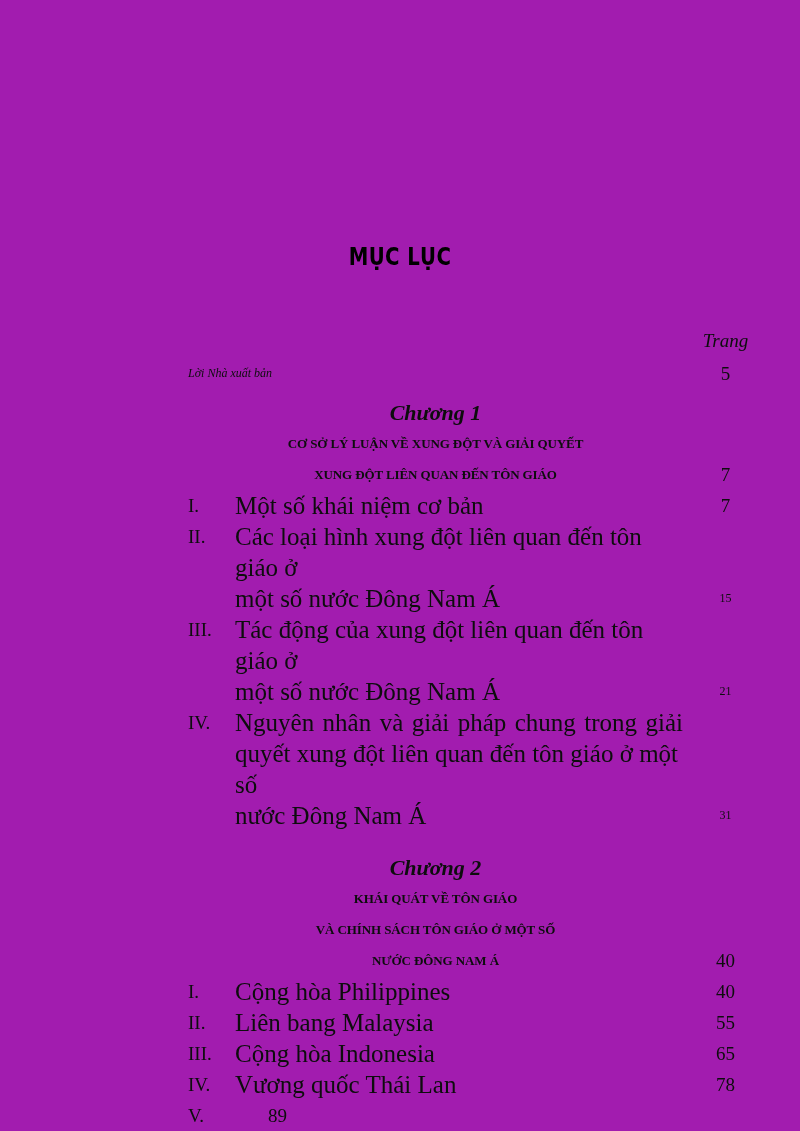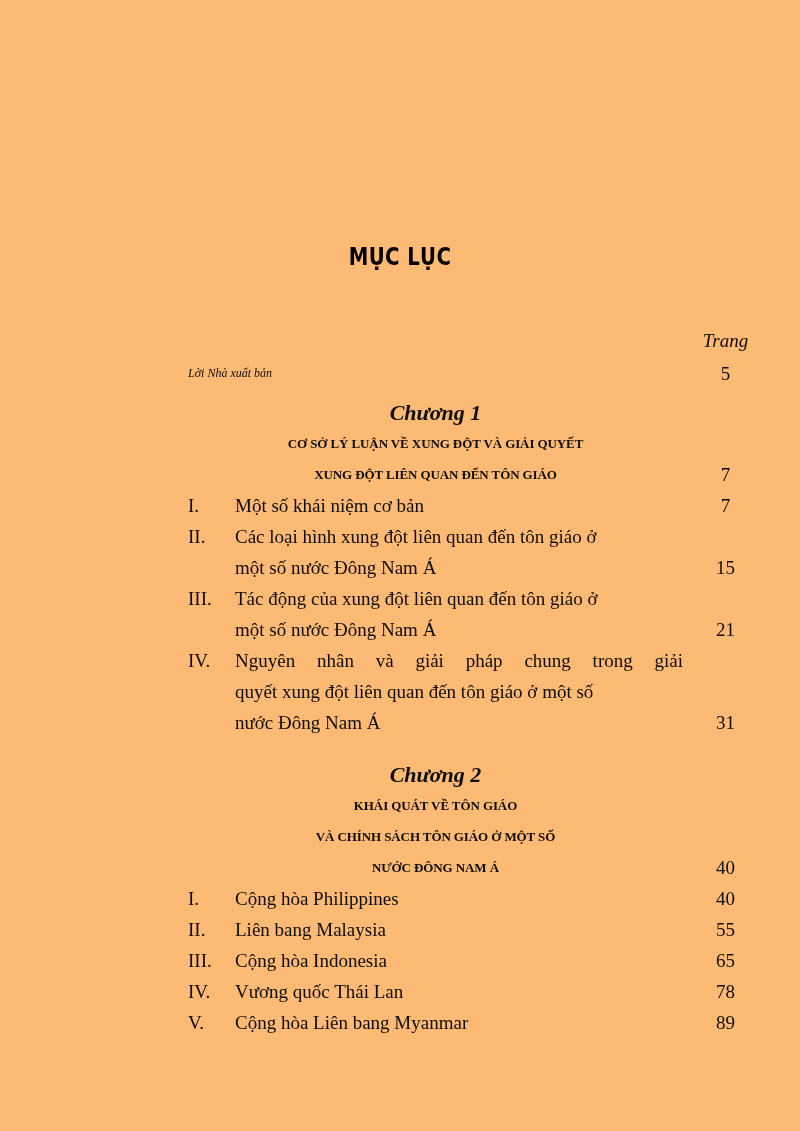--- a/index.html
+++ b/index.html
@@ -12,21 +12,21 @@
     height: 1131px;
     position: relative;
     font-family: "Liberation Serif", "DejaVu Serif", serif;
     color: #0d0d0d;
     -webkit-font-smoothing: antialiased;
   }
 
   .page {
     position: absolute;
     inset: 0;
-    background: #fdba74;
+    background: #a21caf;
   }
 
   
   .doc-title {
     position: absolute;
     top: 243px;
     left: 0;
     width: 800px;
     text-align: center;
     font-family: "DejaVu Sans", "Liberation Sans", sans-serif;
@@ -58,38 +58,38 @@
     width: 47px;
     flex: 0 0 47px;
     font-size: 19px;
     line-height: 31px;
     text-align: left;
   }
 
   
   .txt {
     flex: 1 1 auto;
-    font-size: 19px;
+    font-size: 25px;
     line-height: 31px;
   }
 
   
   .pg {
     width: 85px;
     flex: 0 0 85px;
     text-align: center;
     font-size: 19px;
     line-height: 31px;
   }
 
   .pg-multi {
     width: 85px;
     flex: 0 0 85px;
     text-align: center;
-    font-size: 19px;
+    font-size: 12px;
     line-height: 31px;
     align-self: flex-end;
   }
 
   
   .trang-row {
     display: flex;
     width: 100%;
     margin-bottom: 2px;
   }
@@ -259,22 +259,19 @@
           </div>
           <div class="row">
             <div class="num">IV.</div>
             <div class="txt">
               <span class="entry-line">Vương quốc Thái Lan</span>
             </div>
             <div class="pg">78</div>
           </div>
           <div class="row">
             <div class="num">V.</div>
-            <div class="txt">
-              <span class="entry-line">Cộng hòa Liên bang Myanmar</span>
-            </div>
             <div class="pg">89</div>
           </div>
         </div>
       </div>
 
   </div>
 </div>
 
 </body></html>

